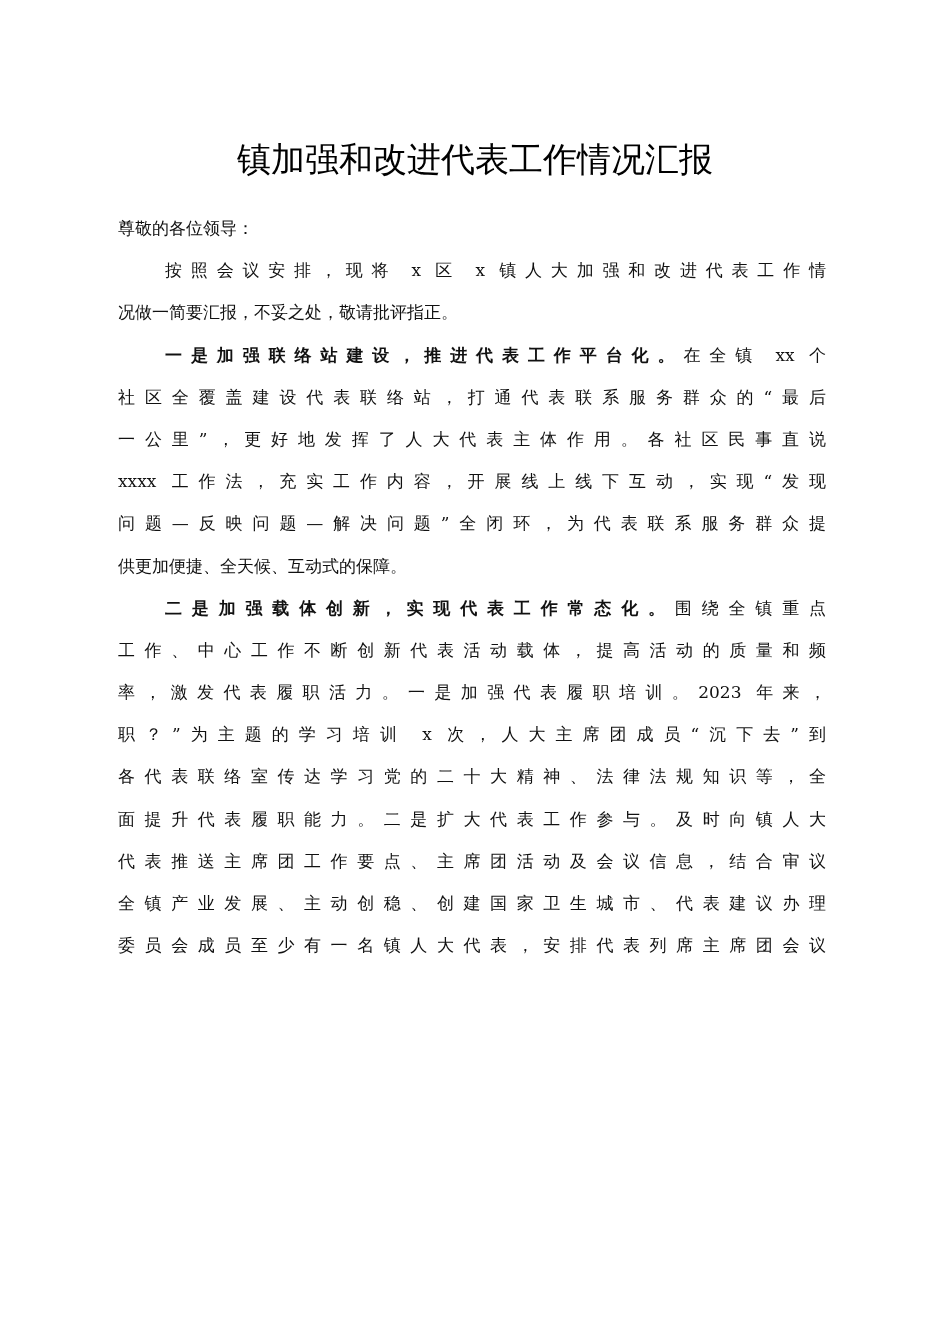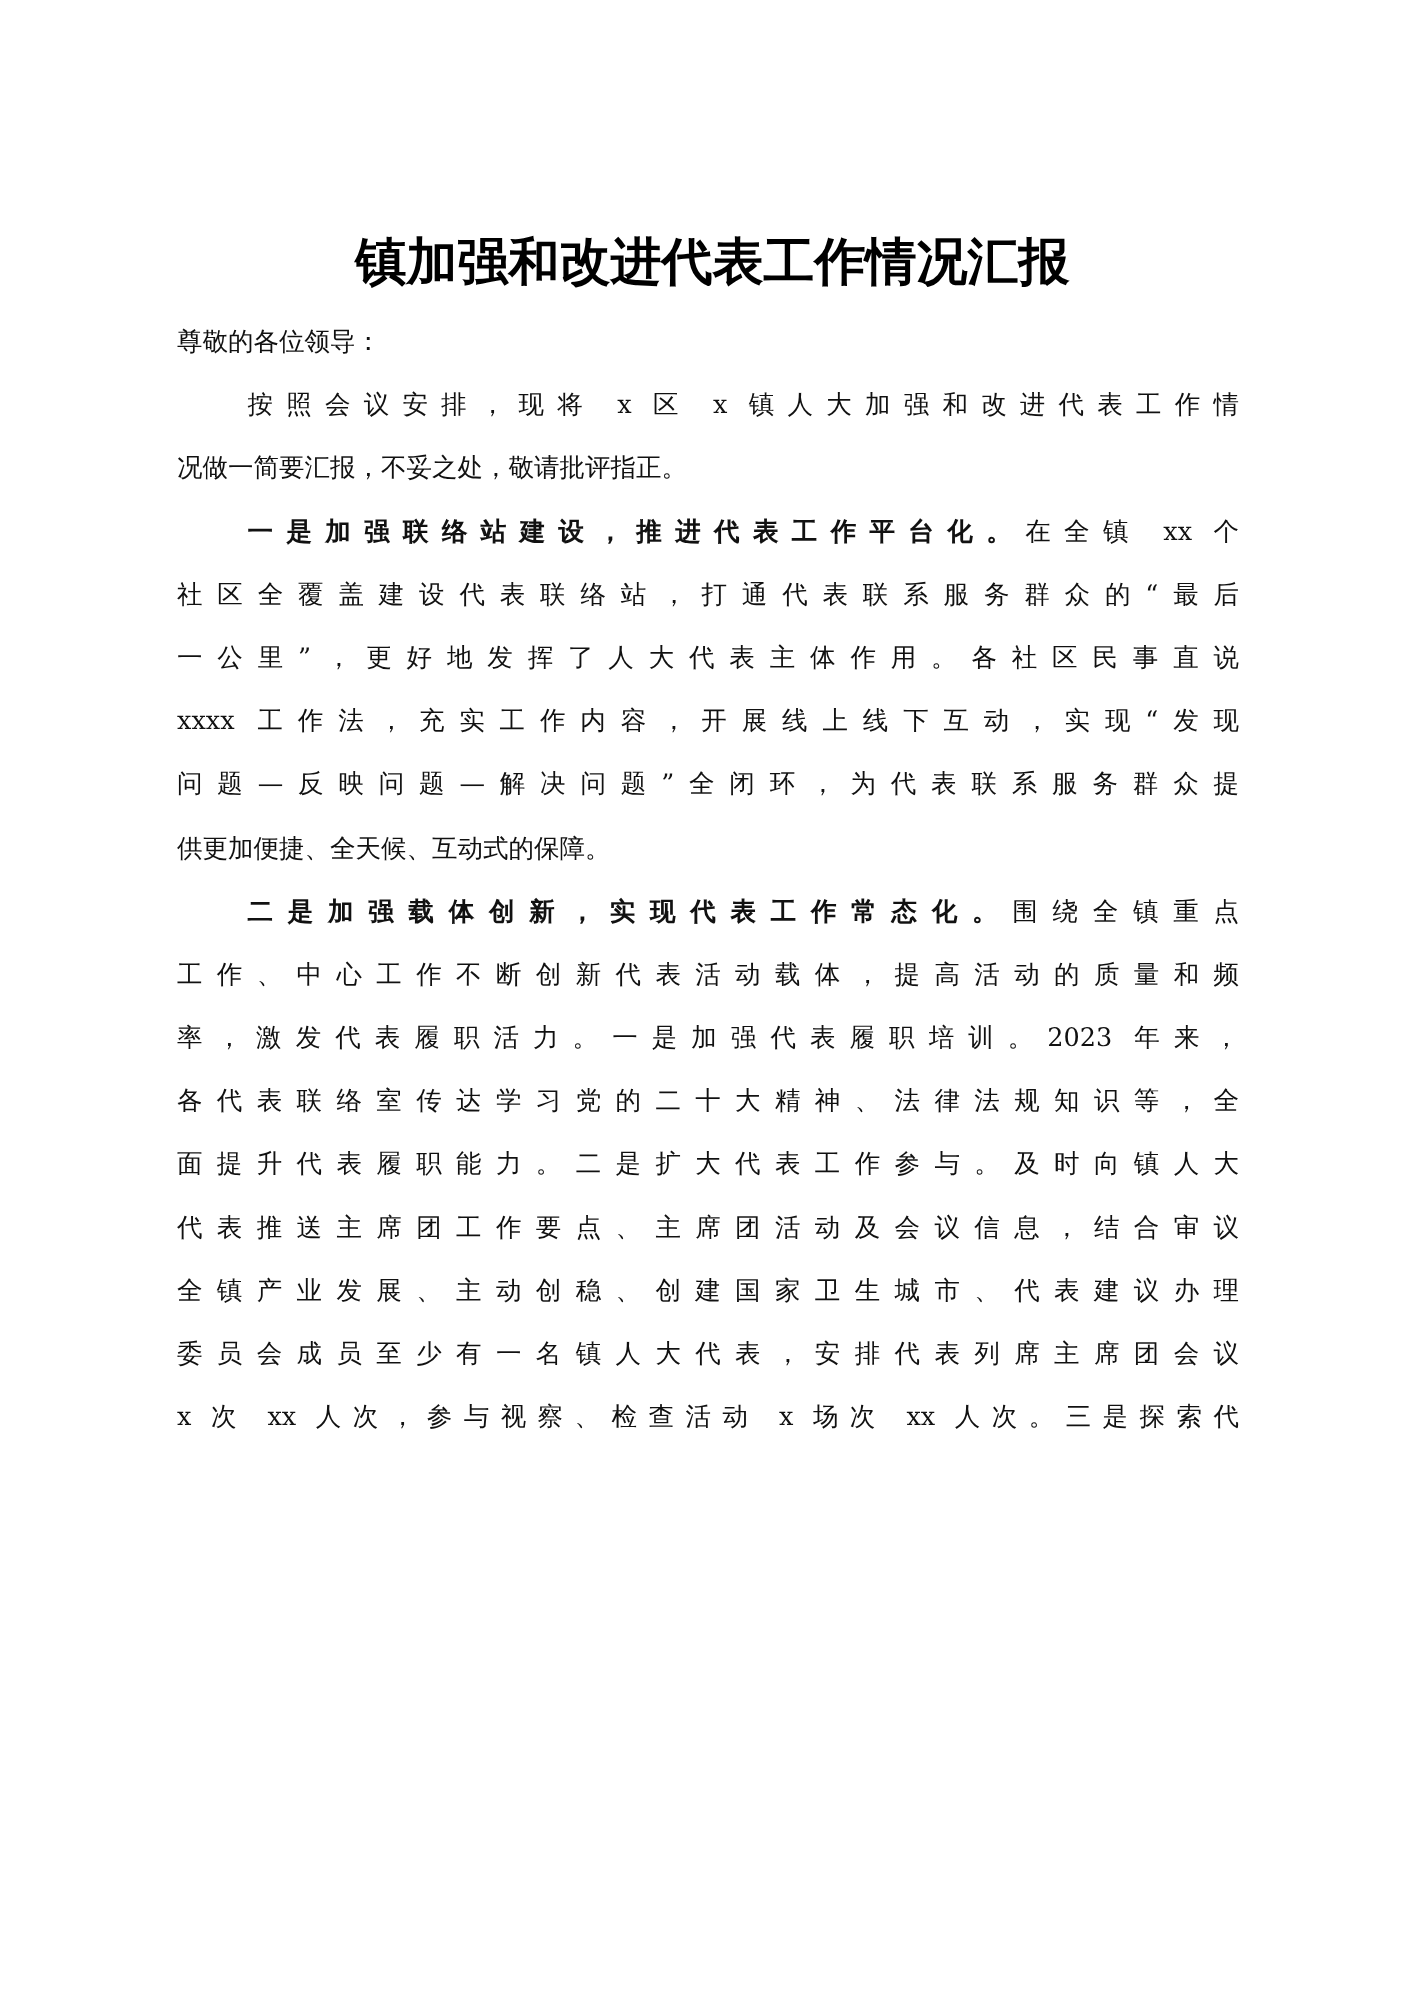--- a/index.html
+++ b/index.html
@@ -22,26 +22,25 @@
       height: 1344px;
       background: #ffffff;
     }
     .title {
       position: absolute;
       left: 0;
       top: 136px;
       width: 950px;
       text-align: center;
       font-family: "DejaVu Serif", "Liberation Serif", serif;
-      font-weight: bold;
+      font-weight: normal;
       font-size: 34px;
       line-height: 46px;
       letter-spacing: 0px;
       color: #000000;
-      margin-top: 16px;
     }
     .body {
       position: absolute;
       left: 118px;
       top: 207px;
       width: 708px;
       font-family: "DejaVu Serif", "Liberation Serif", serif;
       font-size: 17px;
       color: #111111;
     }
@@ -80,21 +79,21 @@
     <div class="line indent"><span class="bold">一是加强联络站建设，推进代表工作平台化。</span><span>在全镇 xx 个</span></div>
     <div class="line">社区全覆盖建设代表联络站，打通代表联系服务群众的“最后</div>
     <div class="line">一公里”，更好地发挥了人大代表主体作用。各社区民事直说</div>
     <div class="line">xxxx 工作法，充实工作内容，开展线上线下互动，实现“发现</div>
     <div class="line">问题—反映问题—解决问题”全闭环，为代表联系服务群众提</div>
     <div class="line last">供更加便捷、全天候、互动式的保障。</div>
 
     <div class="line indent"><span class="bold">二是加强载体创新，实现代表工作常态化。</span><span>围绕全镇重点</span></div>
     <div class="line">工作、中心工作不断创新代表活动载体，提高活动的质量和频</div>
     <div class="line">率，激发代表履职活力。一是加强代表履职培训。2023 年来，</div>
+    <div class="line">职？”为主题的学习培训 x 次，人大主席团成员“沉下去”到</div>
     <div class="line">各代表联络室传达学习党的二十大精神、法律法规知识等，全</div>
     <div class="line">面提升代表履职能力。二是扩大代表工作参与。及时向镇人大</div>
     <div class="line">代表推送主席团工作要点、主席团活动及会议信息，结合审议</div>
     <div class="line">全镇产业发展、主动创稳、创建国家卫生城市、代表建议办理</div>
     <div class="line">委员会成员至少有一名镇人大代表，安排代表列席主席团会议</div>
-    <div class="line">x 次 xx 人次，参与视察、检查活动 x 场次 xx 人次。三是探索代</div>
 
   </div>
 </div>
 
 </body></html>

